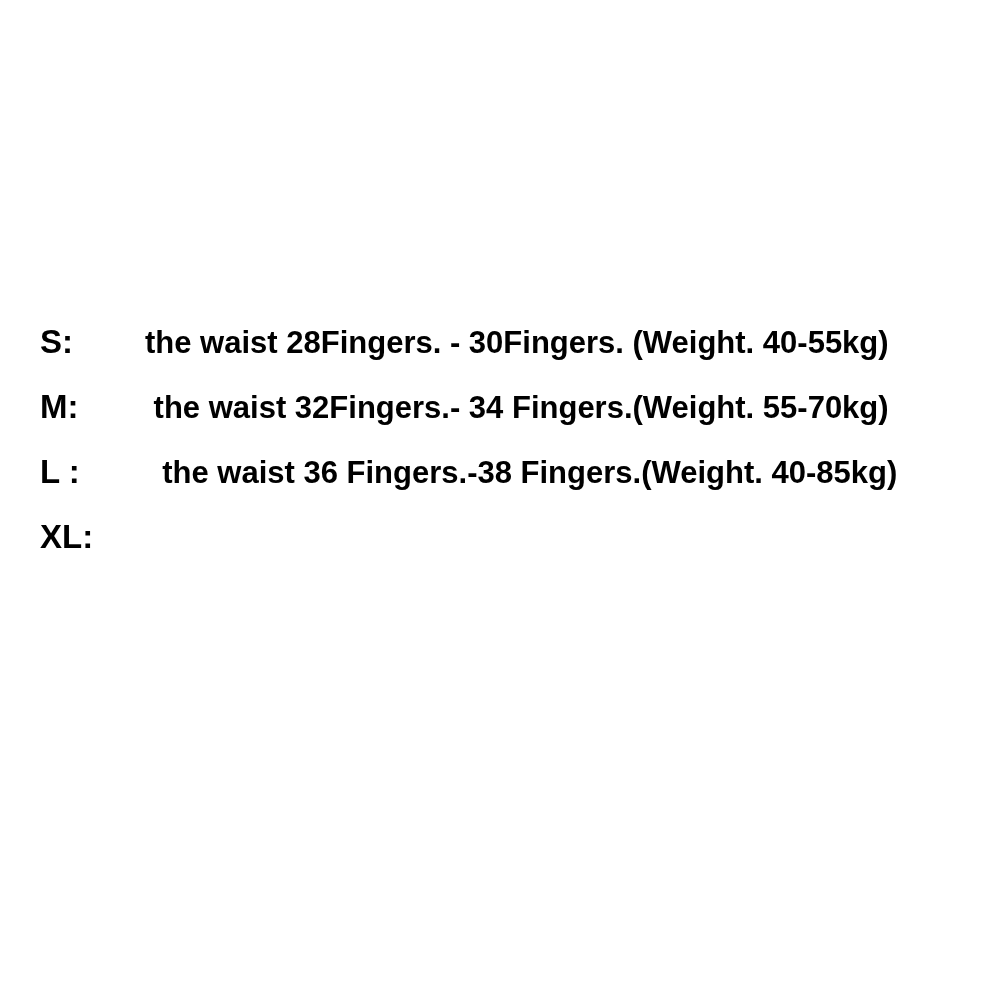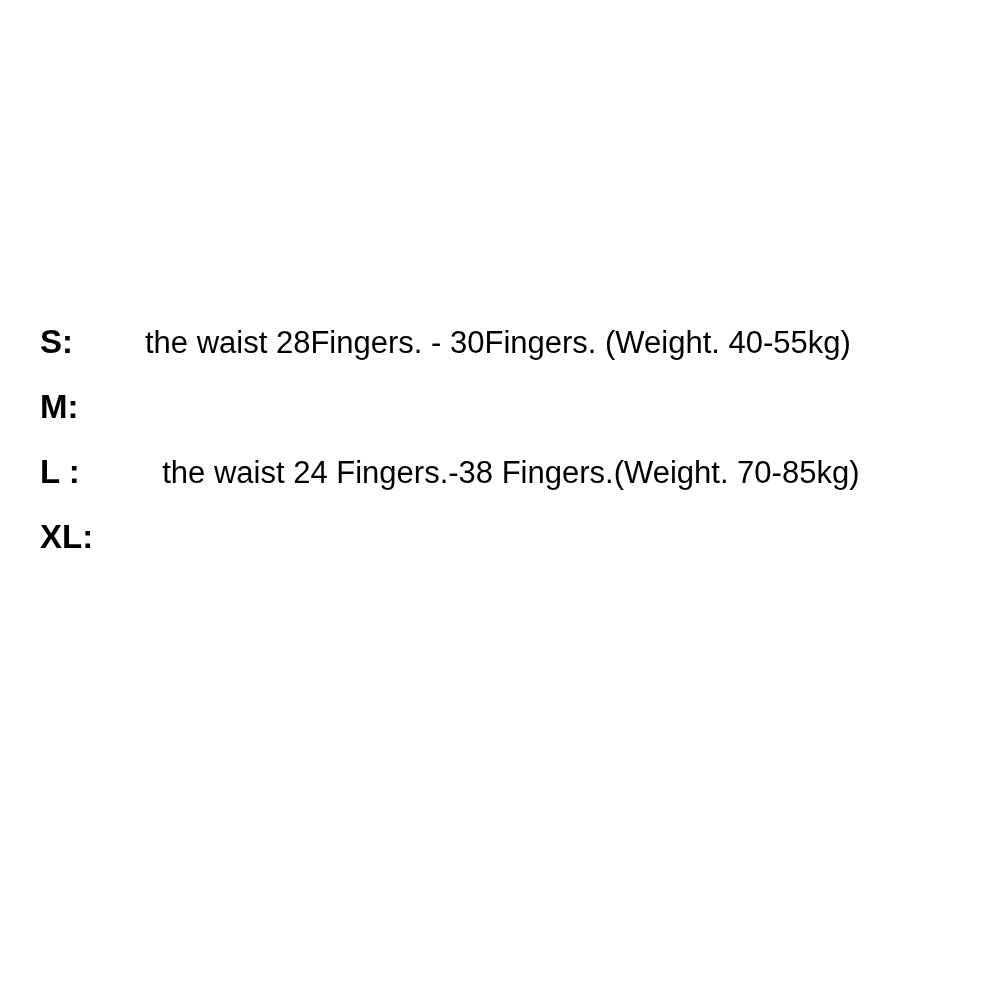--- a/index.html
+++ b/index.html
@@ -35,43 +35,44 @@
     flex: 0 0 105px;
     font-size: 33px;
     font-weight: bold;
     letter-spacing: 0px;
     white-space: pre;
     line-height: 1;
   }
   .size-desc {
     flex: 1 1 auto;
     font-size: 31px;
-    font-weight: normal;
+    font-weight: bold;
     line-height: 1;
     white-space: pre;
   }
 </style>
 </head>
 <body>
 
 <div class="sheet">
   <div class="size-table">
 
     <div class="size-row">
       <div class="size-label">S:</div>
       <div class="size-desc">the waist 28Fingers. - 30Fingers. (Weight. 40-55kg)</div>
     </div>
 
     <div class="size-row">
       <div class="size-label">M:</div>
+      <div class="size-desc"> the waist 32Fingers.- 34 Fingers.(Weight. 55-70kg)</div>
     </div>
 
     <div class="size-row">
       <div class="size-label">L :</div>
-      <div class="size-desc">  the waist 24 Fingers.-38 Fingers.(Weight. 70-85kg)</div>
+      <div class="size-desc">  the waist 36 Fingers.-38 Fingers.(Weight. 40-85kg)</div>
     </div>
 
     <div class="size-row">
       <div class="size-label">XL:</div>
     </div>
 
   </div>
 </div>
 
 </body></html>

